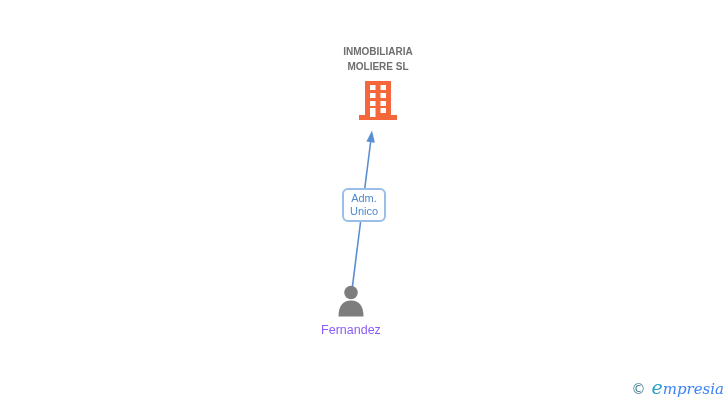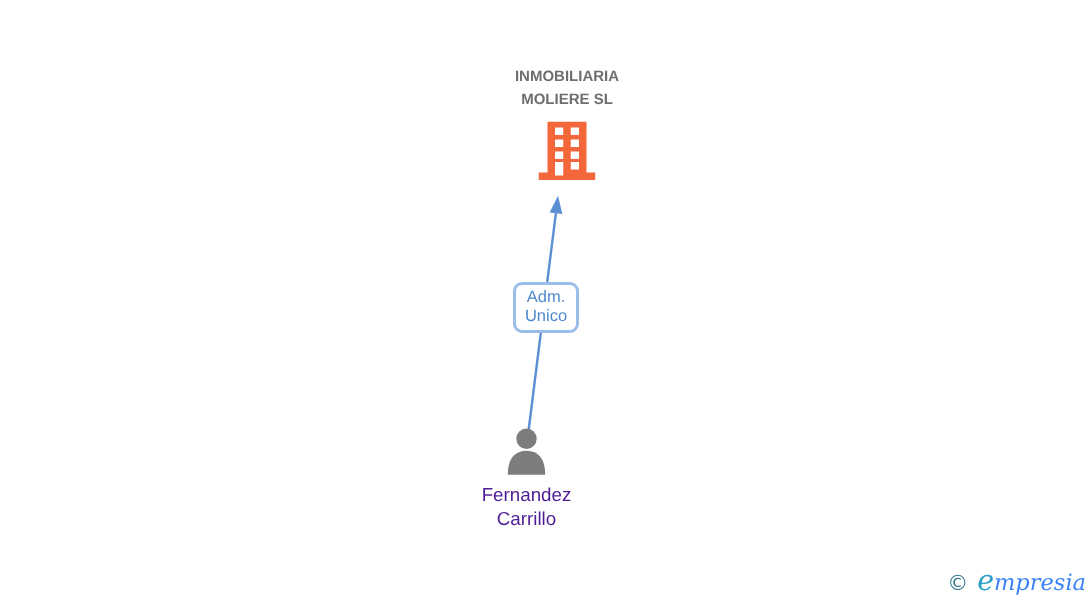--- a/index.html
+++ b/index.html
@@ -50,21 +50,21 @@
     color: #4E8ACC;
   }
 
   .person-node { position: absolute; left: 291px; top: 285px; width: 120px; cursor: pointer; }
   .person-icon-wrap { text-align: center; height: 34px; }
   .person-name {
     margin-top: 3px;
     text-align: center;
     font-size: 12.5px;
     line-height: 16px;
-    color: #4c1d95;
+    color: #8b5cf6;
   }
 
   .watermark {
     position: absolute;
     right: 4px; bottom: 3px;
     display: flex;
     align-items: baseline;
     cursor: pointer;
     white-space: nowrap;
   }
@@ -127,21 +127,20 @@
 
   <div class="person-node">
     <div class="person-icon-wrap">
       <svg width="32" height="33" viewBox="0 0 32 33" aria-hidden="true">
         <circle cx="16" cy="7.5" r="6.8" fill="#7D7D7D"></circle>
         <path d="M16 15.5 C 8 15.5 3.5 21 3.5 31.5 L 28.5 31.5 C 28.5 21 24 15.5 16 15.5 Z" fill="#7D7D7D"></path>
       </svg>
     </div>
     <div class="person-name">
       <div>Fernandez</div>
-      <div>Carrillo</div>
     </div>
   </div>
 
   <div class="watermark">
     <span class="wm-copy">©</span>
     <span class="wm-initial">e</span>
     <span class="wm-rest">mpresia</span>
   </div>
 
 </div>

